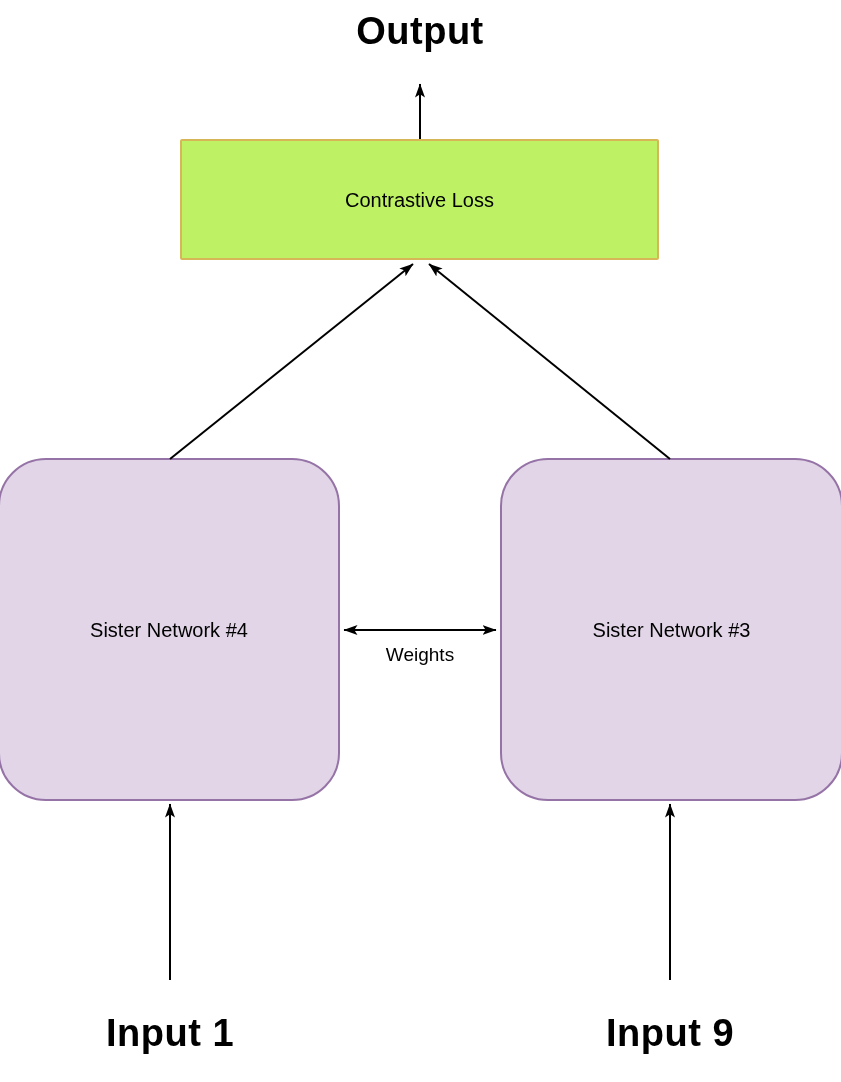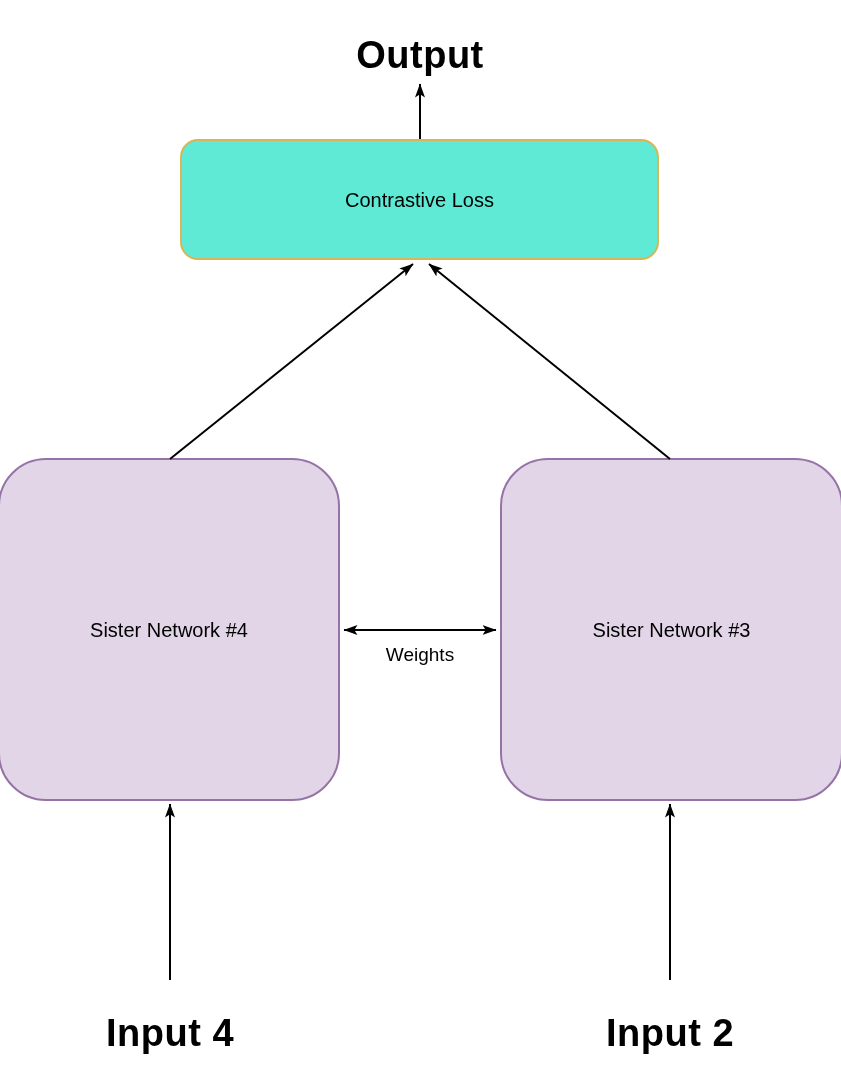--- a/index.html
+++ b/index.html
@@ -26,23 +26,23 @@
     justify-content: center;
     text-align: center;
     box-sizing: border-box;
     z-index: 2;
     font-size: 20px;
     line-height: 1.2;
   }
   .node-loss {
     left: 180px; top: 139px;
     width: 479px; height: 121px;
-    background: #5eead4;
+    background: #bef264;
     border: 2px solid #D6B656;
-    border-radius: 18px;
+    border-radius: 2px;
   }
   .node-sister1 {
     left: -2px; top: 458px;
     width: 342px; height: 343px;
     background: #E1D5E7;
     border: 2px solid #9673A6;
     border-radius: 48px;
   }
   .node-sister2 {
     left: 500px; top: 458px;
@@ -56,21 +56,21 @@
     transform: translateX(-50%);
     white-space: nowrap;
     z-index: 4;
     text-align: center;
   }
   .title-label {
     font-size: 38px;
     font-weight: 700;
     letter-spacing: 0.5px;
   }
-  .output-label { left: 420px; top: 10px; margin-top: 24px; }
+  .output-label { left: 420px; top: 10px; }
   .weights-label {
     left: 420px; top: 644px;
     font-size: 19px;
     font-weight: 400;
   }
   .input1-label { left: 170px; top: 1012px; }
   .input2-label { left: 670px; top: 1012px; }
 </style>
 </head>
 <body>
@@ -86,23 +86,23 @@
   <div class="node node-sister1">
     <span>Sister Network #4</span>
   </div>
 
   <div class="node node-sister2">
     <span>Sister Network #3</span>
   </div>
 
   <div class="free-label weights-label">Weights</div>
 
-  <div class="free-label title-label input1-label">Input 4</div>
+  <div class="free-label title-label input1-label">Input 1</div>
 
-  <div class="free-label title-label input2-label">Input 2</div>
+  <div class="free-label title-label input2-label">Input 9</div>
 
   <svg class="arrows" width="841" height="1082" viewBox="0 0 841 1082" xmlns="http://www.w3.org/2000/svg">
     <defs>
       <marker id="ah" markerUnits="userSpaceOnUse" markerWidth="16" markerHeight="12" refX="13.5" refY="5" orient="auto-start-reverse">
         <path d="M 0 0 L 14 5 L 0 10 L 3.2 5 Z" fill="#000000"></path>
       </marker>
     </defs>
 
     <line x1="420" y1="139" x2="420" y2="84" stroke="#000000" stroke-width="2" marker-end="url(#ah)"></line>
 

